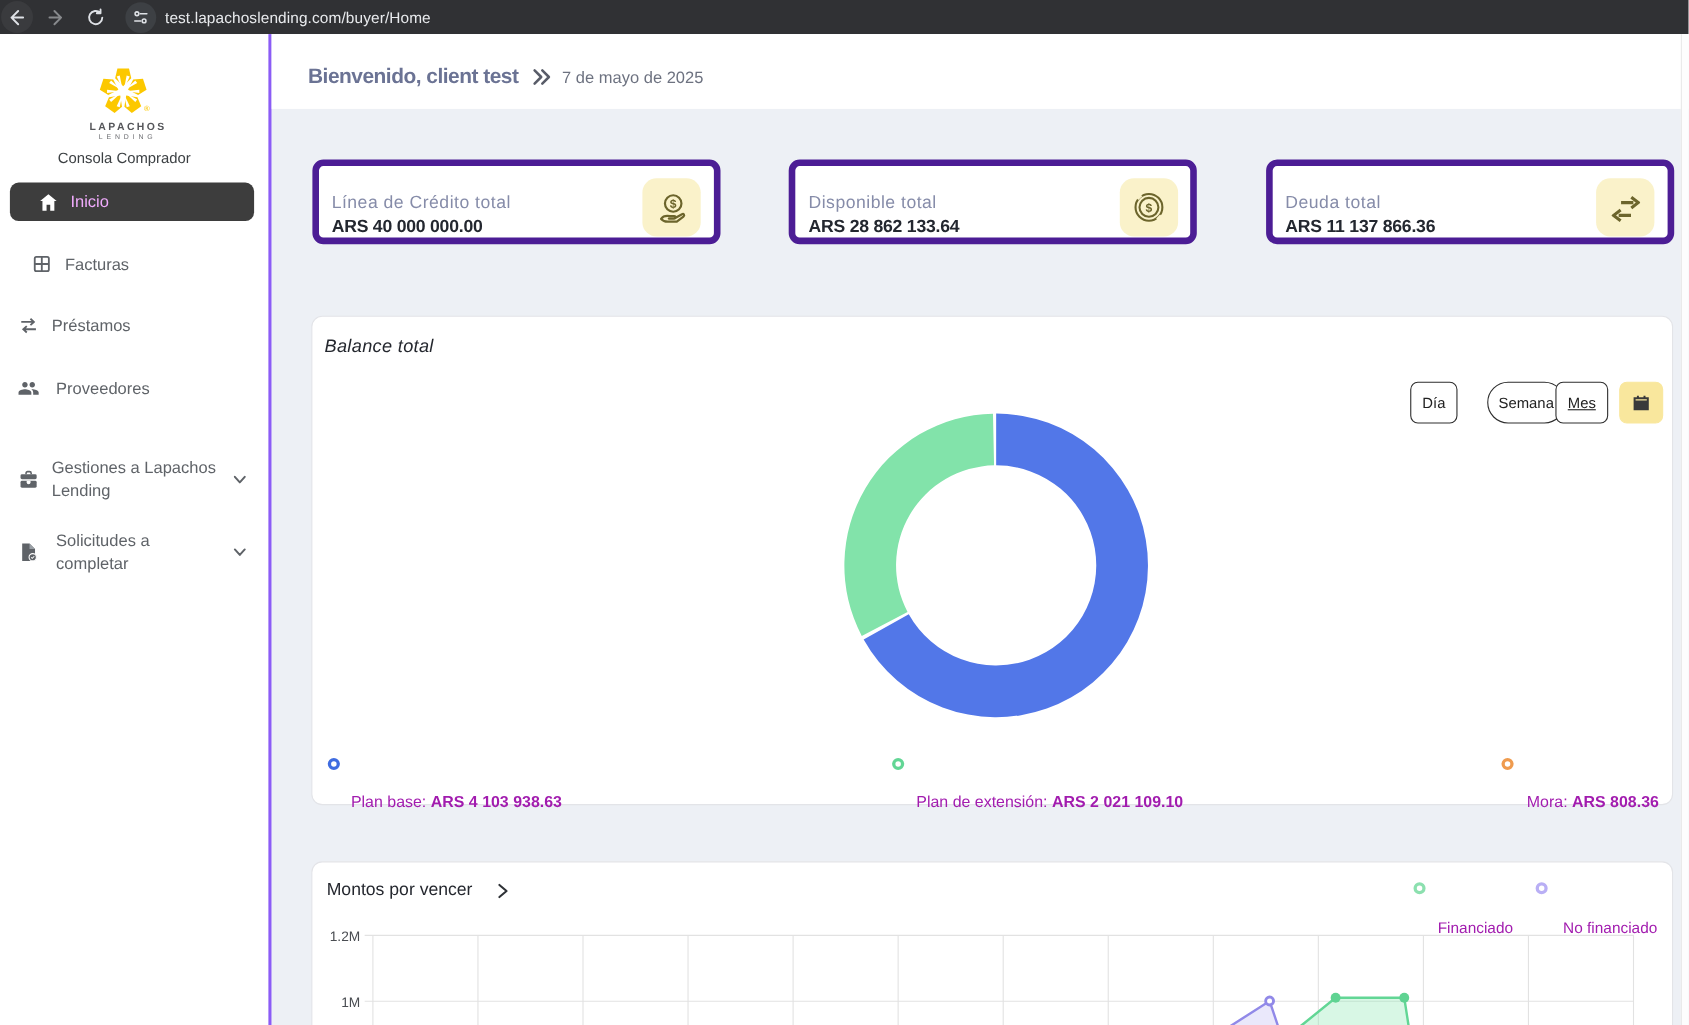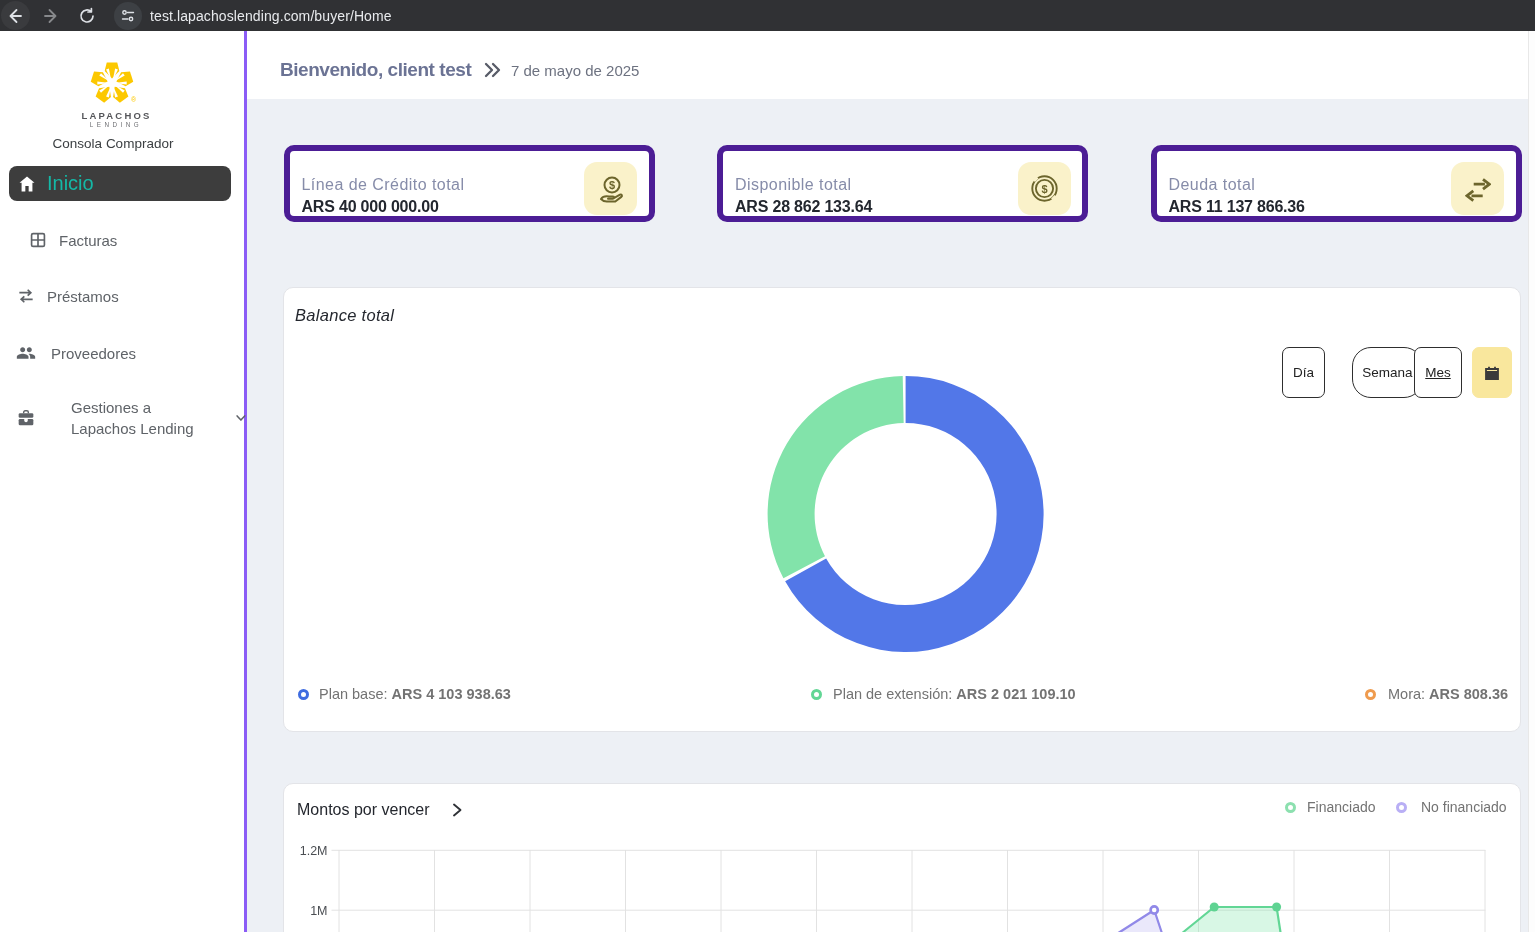--- a/index.html
+++ b/index.html
@@ -7,43 +7,43 @@
   .abs { position:absolute; }
 
   
   #topbar { position:absolute; left:0; top:0; width:1535px; height:31px; background:#303134; }
   #topbar svg { position:absolute; }
 
   
   #sidebar { position:absolute; left:0; top:31px; width:247px; height:901px; background:#fff; border-right:3px solid #8b5cf6; }
   .menuitem { position:absolute; left:0; width:247px; display:flex; align-items:center; color:#5f6368; font-size:15px; }
   .menuitem .mi-icon { width:20px; height:20px; margin-left:16px; margin-right:11px; flex:none; }
-  #inicio { position:absolute; left:9px; top:135px; width:222px; height:35px; background:#3d3d3d; border-radius:8px; display:flex; align-items:center; color:#14b8a6; font-size:20px; }
+  #inicio { position:absolute; left:9px; top:135px; width:222px; height:35px; background:#3d3d3d; border-radius:8px; display:flex; align-items:center; color:#f0abfc; font-size:15px;padding-left:17px; }
   #inicio .mi-icon { width:20px; height:20px; margin-left:8px; margin-right:10px; }
 
   
   #main { position:absolute; left:247px; top:31px; width:1288px; height:901px; background:#edf0f5; }
   #header { position:absolute; left:0; top:0; width:1288px; height:68px; background:#fff; }
   #header h1 { position:absolute; left:33px; top:28px; font-size:19px; color:#6b7394; font-weight:bold; letter-spacing:-0.45px; }
   #header .date { position:absolute; left:264px; top:31px; font-size:15px; color:#6d7280; }
 
   .scard { position:absolute; top:114px; width:371px; height:77px; background:#fff; border:6px solid #4c1d95; border-radius:10px; }
   .scard .t { position:absolute; left:12px; top:25px; font-size:16px; color:#868ca9; letter-spacing:0.45px; }
   .scard .v { position:absolute; left:12px; top:47px; font-size:16px; font-weight:bold; color:#23272f; letter-spacing:-0.2px; }
   .scard .icon { position:absolute; right:11.5px; top:11px; width:53px; height:53px; background:#faf2ca; border-radius:13px; }
 
   #balancecard { position:absolute; left:36px; top:256px; width:1238px; height:445px; background:#fff; border:1px solid #e3e4e8; border-radius:10px; }
   #balancecard .title { position:absolute; left:11px; top:18px; font-size:16.5px; color:#24272e; letter-spacing:0.3px;font-style:italic; }
-  .rbtn { position:absolute; top:59px; height:51px; background:#fff; border:1.5px solid #2e2e2e; border-radius:7px; font-size:13.5px; color:#222; display:flex; align-items:center; justify-content:center; }
+  .rbtn { position:absolute; top:59px; height:38px; background:#fff; border:1.5px solid #2e2e2e; border-radius:7px; font-size:13.5px; color:#222; display:flex; align-items:center; justify-content:center; }
 
   #montoscard { position:absolute; left:36px; top:752px; width:1238px; height:200px; background:#fff; border:1px solid #e3e4e8; border-radius:10px; }
   #montoscard .title { position:absolute; left:13px; top:17px; font-size:16px; color:#24272e; }
 
   .legdot { position:absolute; width:11px; height:11px; border-radius:50%; border:3.5px solid #888; background:#fff; }
-  .legtxt { position:absolute; font-size:14.5px; color:#737373; }
+  .legtxt { position:absolute; font-size:14.5px; color:#a21caf;margin-top:36px; }
 </style>
 </head>
 <body>
 
 <div id="topbar">
   <div class="abs" style="left:1px;top:1px;width:29px;height:29px;border-radius:50%;background:#3a3b3e;"></div>
 
   <svg style="left:6px;top:7px" width="18" height="18" viewBox="0 0 18 18">
       <path d="M10.5 3 L4.5 9 L10.5 15 M4.5 9 H15" stroke="#dee1e6" stroke-width="1.8" fill="none" stroke-linecap="round" stroke-linejoin="round"></path>
     </svg>
@@ -111,29 +111,41 @@
         <path d="M4 8 H17 M14 4.5 L17.8 8 L14 11.5 M20 16 H7 M10 12.5 L6.2 16 L10 19.5" fill="none" stroke="#5f6368" stroke-width="2"></path>
       </svg>
     Préstamos
   </div>
   <div class="menuitem" style="top:311px;height:22px;">
     <svg class="mi-icon" viewBox="0 0 24 24">
         <path d="M16 11c1.66 0 2.99-1.34 2.99-3S17.66 5 16 5c-1.66 0-3 1.34-3 3s1.34 3 3 3zm-8 0c1.66 0 2.99-1.34 2.99-3S9.66 5 8 5C6.34 5 5 6.34 5 8s1.34 3 3 3zm0 2c-2.33 0-7 1.17-7 3.5V19h14v-2.5c0-2.33-4.67-3.5-7-3.5zm8 0c-.29 0-.62.02-.97.05 1.16.84 1.97 1.97 1.97 3.45V19h6v-2.5c0-2.33-4.67-3.5-7-3.5z" fill="#5f6368"></path>
       </svg>
     <span style="margin-left:4px">Proveedores</span>
   </div>
-  <div class="menuitem" style="top:366px;height:42px;gap:24px;">
+  <div class="menuitem" style="top:384px;height:42px;">
     <svg class="mi-icon" viewBox="0 0 24 24">
         <path d="M9.2 6.2 V5 A1.7 1.7 0 0 1 10.9 3.3 H13.1 A1.7 1.7 0 0 1 14.8 5 V6.2" fill="none" stroke="#5f6368" stroke-width="1.7"></path>
         <rect x="3.2" y="6.2" width="17.6" height="5.5" rx="1.6" fill="#5f6368"></rect>
         <rect x="3.2" y="13.2" width="17.6" height="7.6" rx="1.6" fill="#5f6368"></rect>
         <path d="M9.9 13.2 h4.2 v1.7 a2.1 2.1 0 0 1 -4.2 0 Z" fill="#fff"></path>
       </svg>
     <span style="width:150px;line-height:21px;">Gestiones a Lapachos Lending</span>
     <svg width="14" height="14" viewBox="0 0 14 14" style="margin-left:14px;">
+        <path d="M2.5 4.5 L7 9.5 L11.5 4.5" fill="none" stroke="#5f6368" stroke-width="1.8" stroke-linecap="round" stroke-linejoin="round"></path>
+      </svg>
+  </div>
+  <div class="menuitem" style="top:450px;height:42px;">
+    <svg class="mi-icon" viewBox="0 0 24 24">
+        <path d="M5 2.5 H13 L19 8.5 V21.5 H5 Z" fill="#5f6368"></path>
+        <path d="M13 2.5 L19 8.5 H13 Z" fill="#9aa0a6"></path>
+        <circle cx="16.5" cy="17.5" r="4" fill="#5f6368" stroke="#fff" stroke-width="1.2"></circle>
+        <path d="M14.8 17.5 L16 18.7 L18.2 16.4" stroke="#fff" stroke-width="1.1" fill="none"></path>
+      </svg>
+    <span style="width:150px;line-height:21px;margin-left:4px;">Solicitudes a completar</span>
+    <svg width="14" height="14" viewBox="0 0 14 14" style="margin-left:10px;">
         <path d="M2.5 4.5 L7 9.5 L11.5 4.5" fill="none" stroke="#5f6368" stroke-width="1.8" stroke-linecap="round" stroke-linejoin="round"></path>
       </svg>
   </div>
 </div>
 
 <div id="main">
   <div id="header">
     <h1>Bienvenido, client test</h1>
     <svg class="abs" style="left:237px;top:31px" width="17" height="16" viewBox="0 0 17 16">
         <path d="M2 2 L8 8 L2 14 M9 2 L15 8 L9 14" fill="none" stroke="#585c68" stroke-width="2.3" stroke-linecap="round" stroke-linejoin="round"></path>

